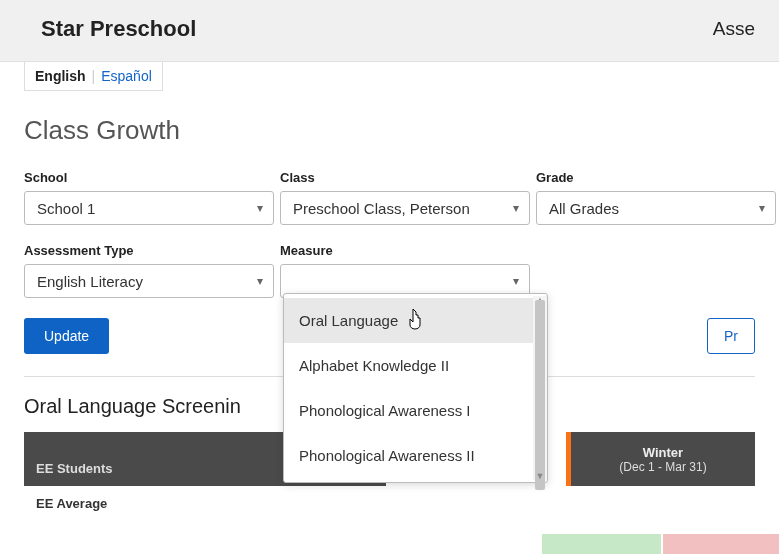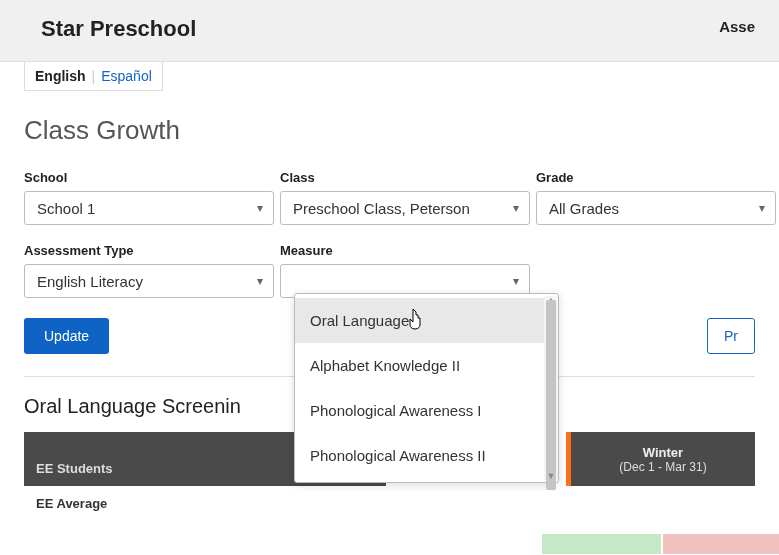--- a/index.html
+++ b/index.html
@@ -9,21 +9,21 @@
   .header {
     background: #f0f0f0;
     border-bottom: 1px solid #e0e0e0;
     padding: 16px 24px 0 41px;
     height: 62px;
     display: flex;
     justify-content: space-between;
     align-items: flex-start;
   }
   .header h1 { font-size: 22px; font-weight: 700; color: #222; }
-  .header-right { font-size: 15px; color: #222; margin-top: 2px; font-weight: bold; }
+  .header-right { font-size: 19px; color: #222; margin-top: 2px; }
 
   .lang-tabs {
     display: inline-flex;
     border: 1px solid #ddd;
     border-top: none;
     background: #fff;
     margin-left: 24px;
     padding: 6px 10px;
     font-size: 14px;
     align-items: center;
@@ -115,21 +115,21 @@
     font-weight: 600;
     border-left: 5px solid #f97316;
   }
   .th-right .sub { font-weight: 400; font-size: 12px; color: #ddd; }
 
   .row2 { display:flex; align-items:center; height: 34px; padding-left: 12px; font-size: 13px; font-weight:600; color:#333; }
 
   
   .dropdown-panel {
     position: absolute;
-    left: 294px;
+    left: 283px;
     top: 293px;
     width: 265px;
     background: #fff;
     border: 1px solid #bbb;
     border-radius: 3px;
     box-shadow: 0 2px 8px rgba(0,0,0,0.15);
     z-index: 10;
     padding: 4px 0;
   }
   .dd-scroll { position: absolute; right: 0; top: 2px; bottom: 2px; width: 14px; background: #f4f4f4; }

